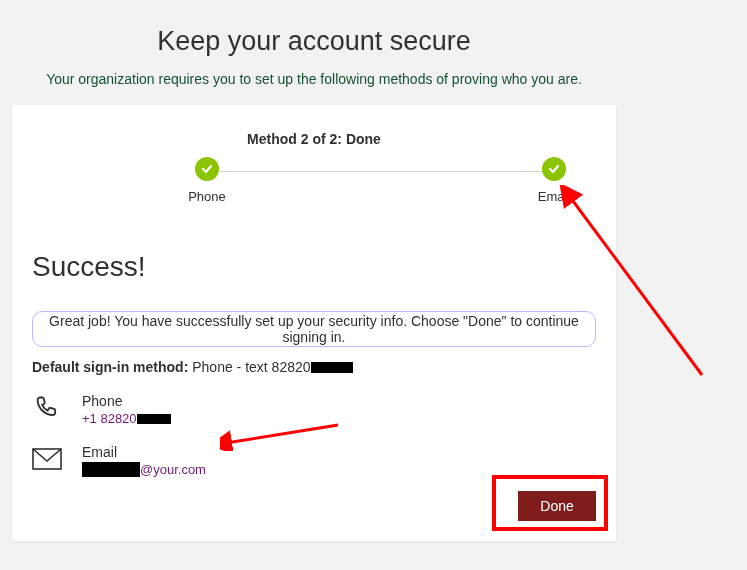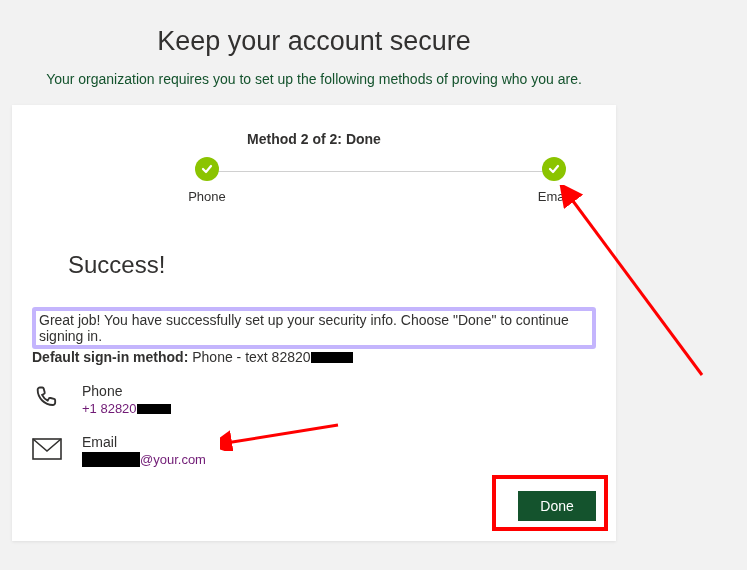--- a/index.html
+++ b/index.html
@@ -78,38 +78,38 @@
   .step-label {
     font-size: 13px;
     margin-top: 8px;
     color: #323130;
   }
 
   .content {
     padding: 0 20px;
   }
   .success-heading {
-    font-size: 24px;
+    font-size: 28px;
     font-weight: 300;
     color: #323130;
     margin-top: 24px;
-    margin-left: 36px;
   }
   .msg-box {
     display: inline-block;
-    border: 4px solid #c4b5fd;
-    border-radius: 3px;
+    border: 1px solid #c4b5fd;
+    border-radius: 10px;
     font-size: 14px;
     padding: 1px 3px;
     margin-top: 28px;
     color: #323130;
+    text-align: center;
   }
   .default-line {
     font-size: 14px;
-    margin-top: 0;
+    margin-top: 12px;
   }
   .default-line .bold { font-weight: 600; }
   .redact {
     display: inline-block;
     width: 42px;
     height: 11px;
     background: #000;
     vertical-align: -1px;
   }
   .redact.wide { width: 58px; height: 15px; vertical-align: -3px; }
@@ -134,21 +134,21 @@
   .method-texts { margin-left: 12px; }
   .method-label { font-size: 14px; color: #323130; }
   .method-value { font-size: 13px; color: #701a75; margin-top: 2px; }
 
   .done-btn {
     position: absolute;
     right: 20px;
     bottom: 20px;
     width: 78px;
     height: 30px;
-    background: #14532d;
+    background: #7f1d1d;
     color: #fff;
     border: none;
     font-size: 14px;
     font-family: inherit;
     cursor: pointer;
   }
   .done-highlight {
     position: absolute;
     right: 8px;
     bottom: 10px;

